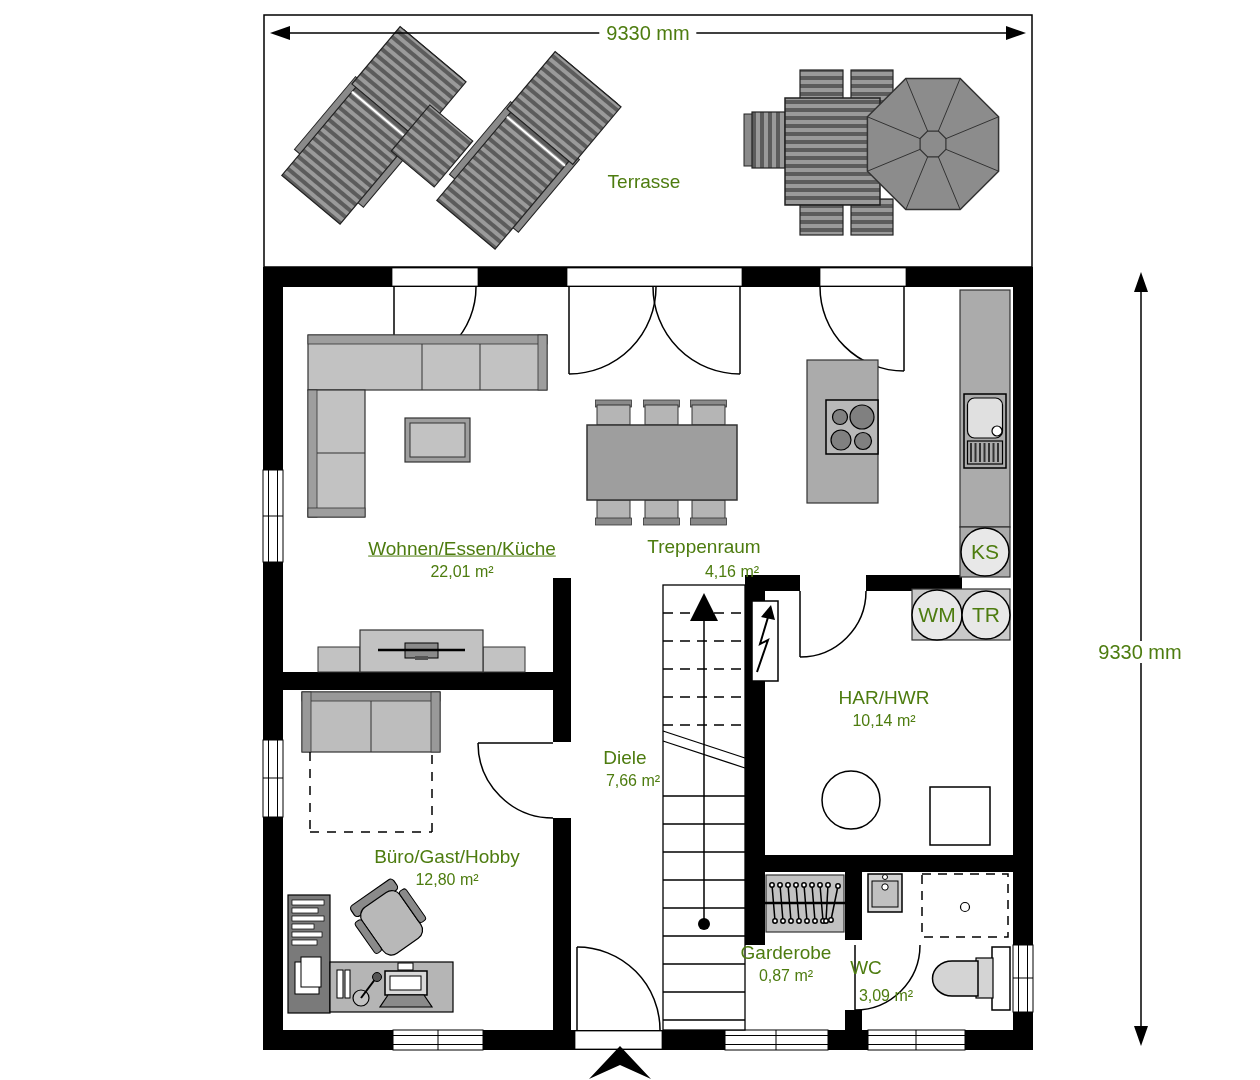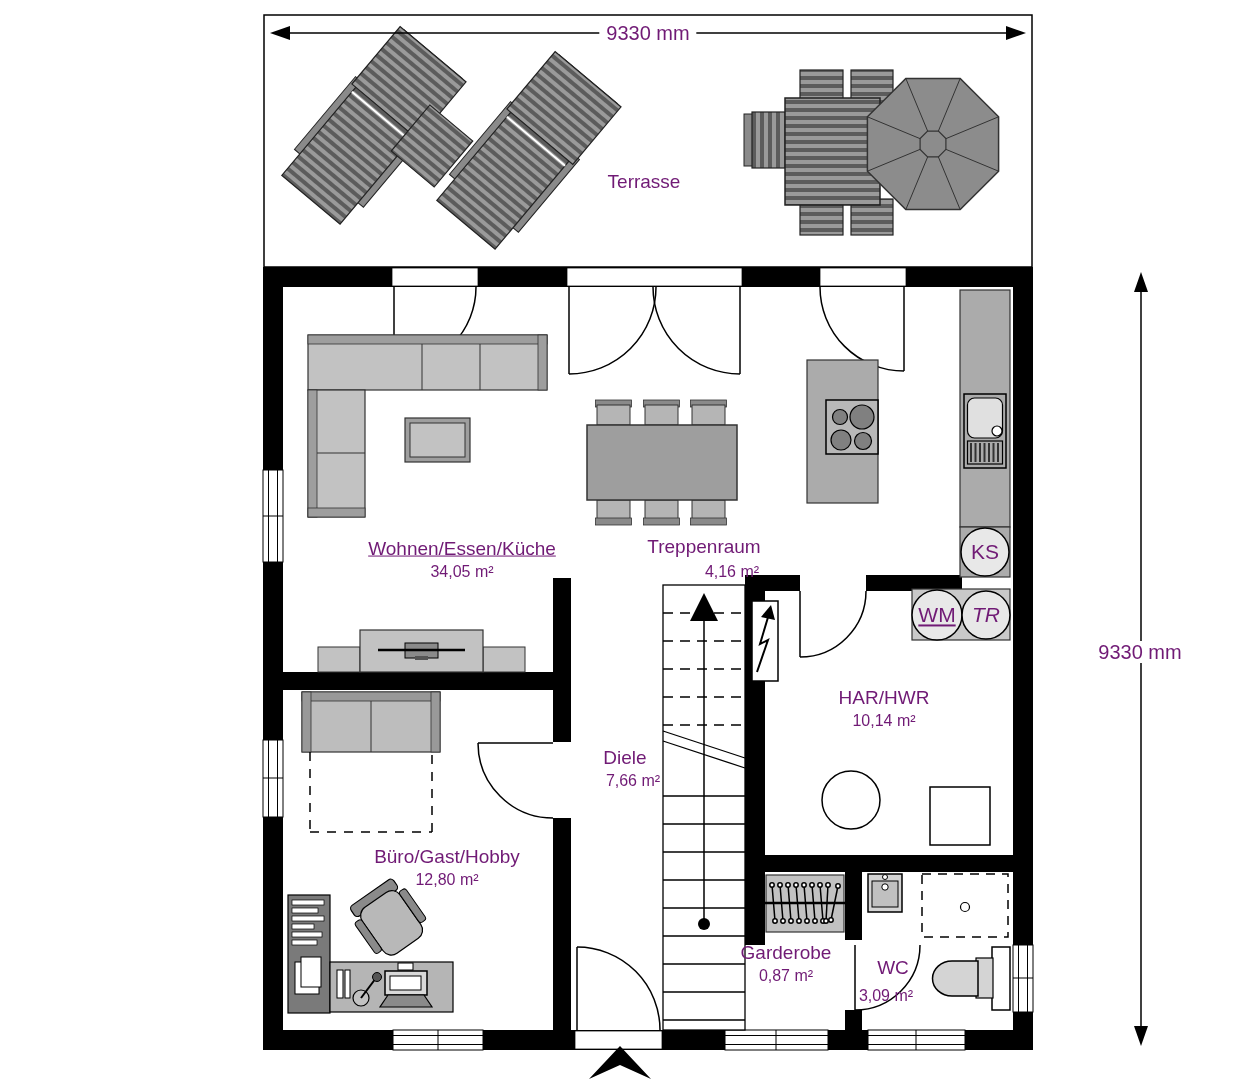--- a/index.html
+++ b/index.html
@@ -1,19 +1,19 @@
 <!DOCTYPE html>
 <html><head>
 <meta charset="utf-8">
 <style>
   html,body{margin:0;padding:0;background:#fff;}
   #scene{position:relative;width:1260px;height:1080px;background:#fff;overflow:hidden;
          font-family:"Liberation Sans",sans-serif;}
   #plan-svg{position:absolute;left:0;top:0;}
-  .lbl{position:absolute;transform:translate(-50%,-50%);color:#701a75;
+  .lbl{position:absolute;transform:translate(-50%,-50%);color:#4d7c0f;
        font-size:19px;line-height:1.1;white-space:nowrap;text-align:left;}
   .area{font-size:16px;}
   .dim{font-size:20px;background:#fff;padding:0 7px;}
   .circle-lbl{font-size:21px;}
 </style>
 </head>
 <body>
 
 <div id="scene">
 
@@ -405,37 +405,37 @@
   </g>
 
   <polygon points="589,1079 620,1046 651,1079 620,1065" fill="#000"></polygon>
 </svg>
 
 <div class="lbl dim" style="left:648px;top:33px;">9330 mm</div>
 <div class="lbl dim" style="left:1140px;top:652px;">9330 mm</div>
 <div class="lbl" style="left:644px;top:182px;">Terrasse</div>
 
 <div class="lbl" style="left:462px;top:549px;text-decoration:underline;">Wohnen/Essen/Küche</div>
-<div class="lbl area" style="left:462px;top:572px;">34,05 m²</div>
+<div class="lbl area" style="left:462px;top:572px;">22,01 m²</div>
 
 <div class="lbl" style="left:704px;top:547px;">Treppenraum</div>
 <div class="lbl area" style="left:704px;top:572px;margin-left:28px;">4,16 m²</div>
 
 <div class="lbl" style="left:884px;top:698px;">HAR/HWR</div>
 <div class="lbl area" style="left:884px;top:721px;">10,14 m²</div>
 
 <div class="lbl" style="left:625px;top:758px;">Diele</div>
 <div class="lbl area" style="left:633px;top:781px;">7,66 m²</div>
 
 <div class="lbl" style="left:447px;top:857px;">Büro/Gast/Hobby</div>
 <div class="lbl area" style="left:447px;top:880px;">12,80 m²</div>
 
 <div class="lbl" style="left:786px;top:953px;">Garderobe</div>
 <div class="lbl area" style="left:786px;top:976px;">0,87 m²</div>
 
-<div class="lbl" style="left:893px;top:968px;">WC</div>
+<div class="lbl" style="left:866px;top:968px;">WC</div>
 <div class="lbl area" style="left:886px;top:996px;">3,09 m²</div>
 
 <div class="lbl circle-lbl" style="left:985px;top:552px;">KS</div>
-<div class="lbl circle-lbl" style="left:937px;top:615px;text-decoration:underline;">WM</div>
-<div class="lbl circle-lbl" style="left:986px;top:615px;font-style:italic;">TR</div>
+<div class="lbl circle-lbl" style="left:937px;top:615px;">WM</div>
+<div class="lbl circle-lbl" style="left:986px;top:615px;">TR</div>
 
 </div>
 
 </body></html>

